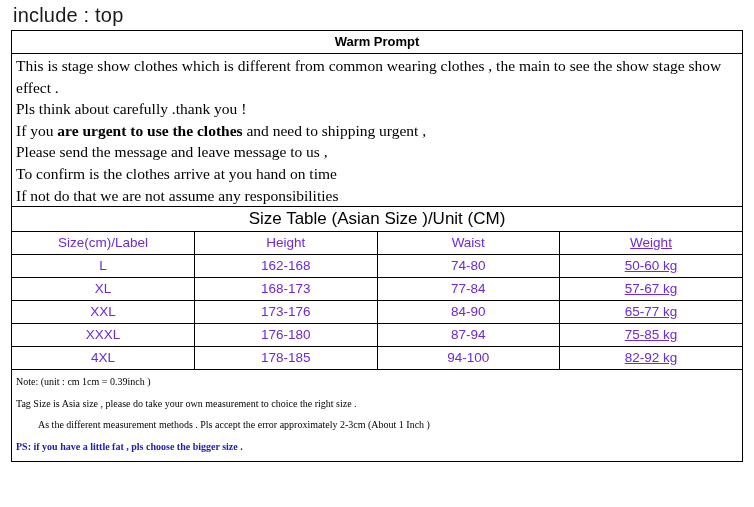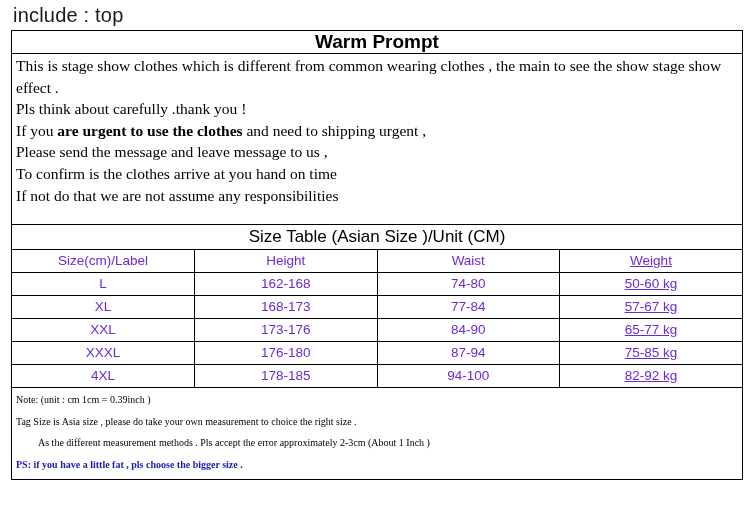--- a/index.html
+++ b/index.html
@@ -30,28 +30,28 @@
   }
   .frame {
     margin: 0 11px 0 11px;
     border: 1.5px solid #000000;
     box-sizing: border-box;
     width: 732px;
   }
   .warm-header {
     text-align: center;
     font-weight: bold;
-    font-size: 19px;
+    font-size: 13px;
     line-height: 19px;
     padding: 1px 0 2px 0;
     font-family: "Liberation Sans", "DejaVu Sans", sans-serif;
     border-bottom: 1.5px solid #000000;
   }
   .prompt-body {
-    padding: 1px 4px 18px 4px;
+    padding: 1px 4px 0 4px;
     border-bottom: 1.5px solid #000000;
   }
   .pline {
     font-size: 15.5px;
     line-height: 21.6px;
     white-space: nowrap;
   }
   .pline.wrapline {
     white-space: normal;
   }

